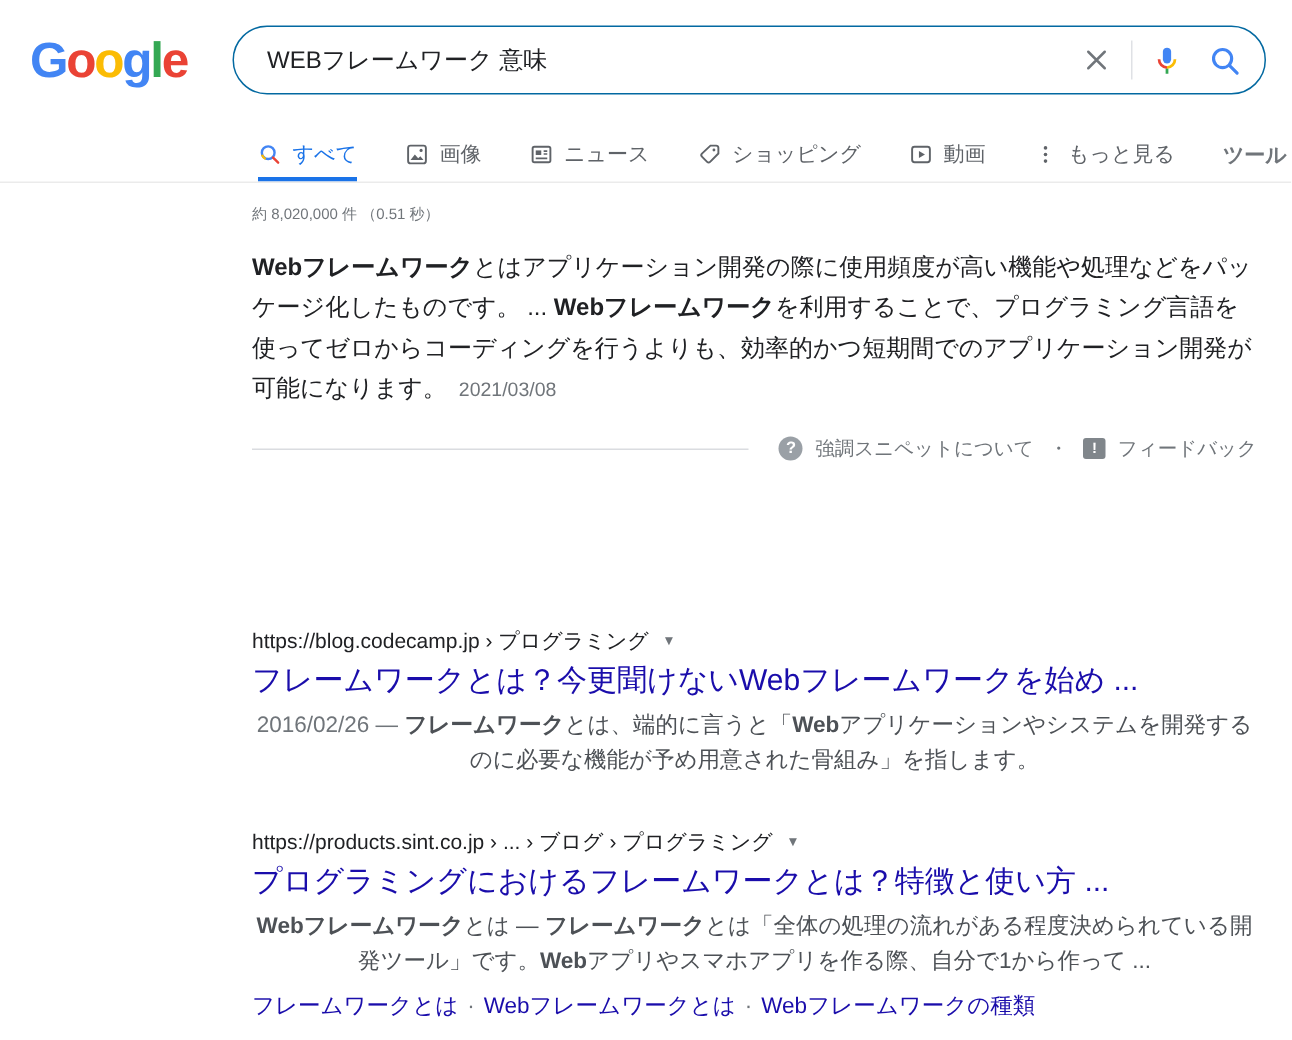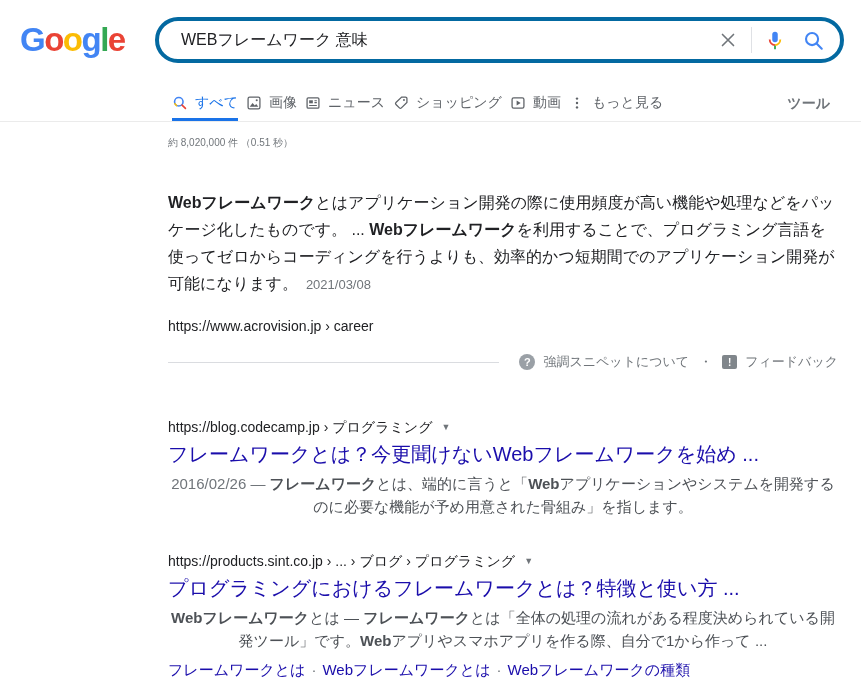--- a/index.html
+++ b/index.html
@@ -4,42 +4,42 @@
 <style>
   html,body{margin:0;padding:0;background:#fff;}
   body{font-family:"Liberation Sans","DejaVu Sans",sans-serif;color:#202124;}
   .page{position:relative;width:861px;height:693px;overflow:hidden;background:#fff;}
 
   
   .logo{position:absolute;left:20px;top:22px;font-size:33px;font-weight:700;letter-spacing:-1.5px;line-height:36px;cursor:pointer;}
 
   
   .searchbox{position:absolute;left:155px;top:17px;width:689px;height:46px;box-sizing:border-box;
-    border:4px solid #0369a1;border-radius:23px;display:flex;align-items:center;background:#fff;}
+    border:1px solid #0369a1;border-radius:23px;display:flex;align-items:center;background:#fff;}
   .searchbox input{flex:1;border:none;outline:none;font-size:16px;color:#202124;margin-left:20px;
     font-family:"Liberation Sans","DejaVu Sans",sans-serif;background:transparent;}
   .sb-icon{display:flex;align-items:center;justify-content:center;width:38px;height:40px;cursor:pointer;flex:0 0 auto;}
   .sb-divider{width:1px;height:26px;background:#dfe1e5;margin:0 4px;flex:0 0 auto;}
   .searchbox .sb-search{margin-right:8px;}
 
   
   .tabs{position:absolute;left:172px;top:87px;width:658px;height:34px;display:flex;align-items:center;
-    column-gap:8px;font-size:14px;color:#5f6368;white-space:nowrap;}
+    column-gap:32px;font-size:14px;color:#5f6368;white-space:nowrap;}
   .tab{height:34px;display:flex;align-items:center;gap:7px;border-bottom:3px solid transparent;box-sizing:border-box;cursor:pointer;}
   .tab.active{color:#1a73e8;border-color:#1a73e8;}
   .tab svg{display:block;}
   .tools{margin-left:auto;color:#70757a;cursor:pointer;font-weight:bold;}
   .header-divider{position:absolute;left:0;top:121px;width:861px;height:1px;background:#ebebeb;}
 
   
   .stats{position:absolute;left:168px;top:136px;font-size:10px;color:#70757a;}
 
   
   .featured{position:absolute;left:168px;top:165px;width:670px;}
-  .fs-body{font-size:16px;line-height:27px;color:#202124;margin-top:24px;}
+  .fs-body{font-size:16px;line-height:27px;color:#202124;}
   .fs-body .b{font-weight:700;}
   .fs-date{color:#70757a;font-size:13px;margin-left:8px;}
 
   .r-url{font-size:14px;line-height:20px;color:#202124;display:flex;align-items:center;}
   .r-url .dd{color:#70757a;font-size:9px;margin-left:9px;cursor:pointer;}
   .r-title{font-size:20px;line-height:26px;color:#1a0dab;margin-top:4px;cursor:pointer;}
   .featured .r-url{margin-top:18px;}
 
   .fs-footer{margin-top:17px;display:flex;align-items:center;font-size:13px;color:#70757a;}
   .fs-line{flex:1;border-top:1px solid #dadce0;margin-right:20px;}
@@ -154,23 +154,20 @@
     <div class="tools">ツール</div>
   </div>
   <div class="header-divider"></div>
 
   <div class="stats">約 8,020,000 件 （0.51 秒）</div>
 
   <div class="featured">
     <div class="fs-body">
       <span><span class="b">Webフレームワーク</span><span>とはアプリケーション開発の際に使用頻度が高い機能や処理などをパッケージ化したものです。 ... </span><span class="b">Webフレームワーク</span><span>を利用することで、プログラミング言語を使ってゼロからコーディングを行うよりも、効率的かつ短期間でのアプリケーション開発が可能になります。</span></span><span class="fs-date">2021/03/08</span>
     </div>
-    <div class="r-url">
-      <span>https://www.acrovision.jp › career</span>
-    </div>
     <div class="fs-footer">
       <div class="fs-line"></div>
       <div class="fs-link">
         <span class="qmark">?</span>
         <span>強調スニペットについて</span>
       </div>
       <span class="fs-sep">・</span>
       <div class="fs-link">
         <span class="fb-icon">!</span>
         <span>フィードバック</span>

